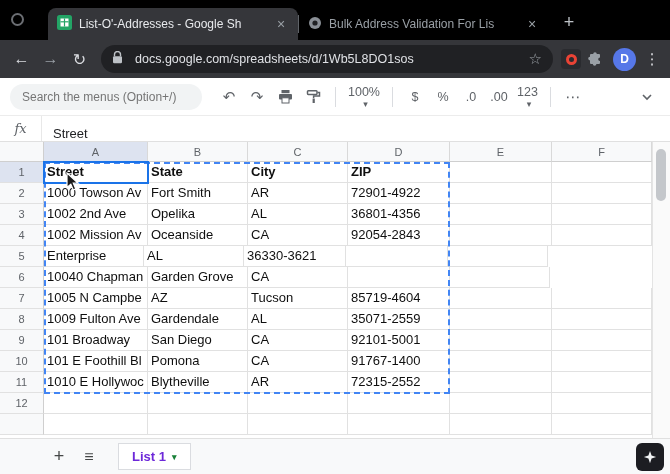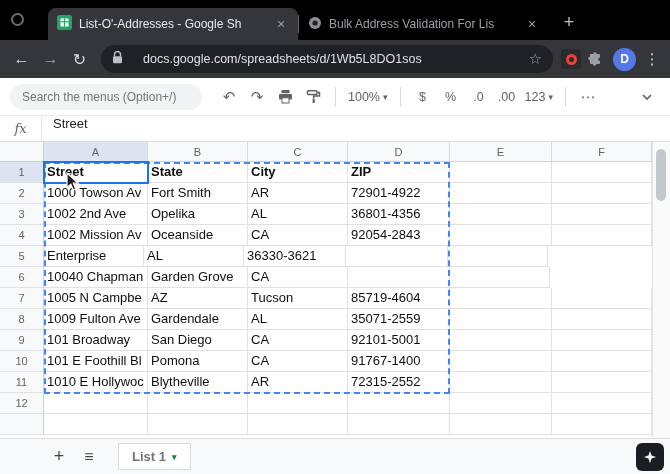--- a/index.html
+++ b/index.html
@@ -14,40 +14,40 @@
   .tab.active { background:#35363a; color:#e8eaed; }
   .tab .title { flex:1; white-space:nowrap; overflow:hidden; }
   .tab .close { color:#9aa0a6; font-size:14px; width:16px; text-align:center; flex:none; }
   .tab-sep { width:1px; height:18px; background:#5f6368; margin-bottom:7px; }
   .newtab { width:28px; height:28px; margin:0 0 4px 6px; display:flex; align-items:center; justify-content:center; color:#bdc1c6; font-size:18px; border-radius:50%; }
 
   
   .addressbar { height:38px; background:#35363a; display:flex; align-items:center; padding:0 8px; gap:2px; flex:none; }
   .navbtn { width:27px; height:27px; display:flex; align-items:center; justify-content:center; color:#dadce0; font-size:16px; flex:none; }
   .navbtn.dim { color:#9aa0a6; }
-  .urlpill { flex:1; height:28px; margin:0 6px; border-radius:14px; background:#202124; display:flex; align-items:center; padding:0 11px; gap:20px; overflow:hidden; }
+  .urlpill { flex:1; height:28px; margin:0 6px; border-radius:14px; background:#202124; display:flex; align-items:center; padding:0 11px; gap:12px; overflow:hidden; }
   .urltext { flex:1; color:#dfe1e5; font-size:12.5px; white-space:nowrap; overflow:hidden; }
   .starbtn { color:#9aa0a6; font-size:15px; flex:none; }
   .ext-red { width:20px; height:20px; border-radius:4px; background:#2a2b2f; display:flex; align-items:center; justify-content:center; flex:none; }
   .ext-red .ring { width:11px; height:11px; border-radius:50%; border:3px solid #ea4335; }
   .extbtn { width:24px; height:24px; display:flex; align-items:center; justify-content:center; flex:none; }
   .avatar { width:23px; height:23px; border-radius:50%; background:#5677e8; color:#fff; font-size:12px; font-weight:bold; display:flex; align-items:center; justify-content:center; margin:0 4px; flex:none; }
   .kebab { color:#dadce0; font-size:15px; width:20px; text-align:center; flex:none; }
 
   
   .toolbar { height:38px; background:#fff; border-bottom:1px solid #ececec; display:flex; align-items:center; padding:0 10px; gap:2px; color:#5f6368; flex:none; }
   .menusearch { width:192px; height:26px; border:none; outline:none; border-radius:13px; background:#f1f3f4; color:#80868b; font-size:12px; padding:0 12px; margin-right:12px; font-family:Liberation Sans, sans-serif; flex:none; }
   .tbtn { min-width:26px; height:26px; padding:0 3px; border-radius:4px; display:flex; align-items:center; justify-content:center; font-size:15px; color:#5f6368; flex:none; }
-  .tbtn.txt { font-size:12.5px; }
+  .tbtn.txt { font-size:12.5px;flex-direction:column; }
   .tdiv { width:1px; height:20px; background:#dadce0; margin:0 7px; flex:none; }
   .caret { font-size:9px; margin-left:3px; }
   .tspacer { flex:1; }
 
   
-  .formulabar { height:26px; background:#fff; border-bottom:1px solid #e0e0e0; display:flex; align-items:flex-start; flex:none; }
+  .formulabar { height:26px; background:#fff; border-bottom:1px solid #e0e0e0; display:flex; align-items:flex-end; flex:none; }
   .fx { width:42px; text-align:center; font-family:"DejaVu Serif", serif; font-style:italic; color:#5f6368; font-size:13px; border-right:1px solid #e8e8e8; align-self:stretch; display:flex; align-items:center; justify-content:center; }
   .fvalue { padding-left:11px; font-size:13px; color:#202124; }
 
   
   .grid { position:relative; height:296px; background:#fff; overflow:hidden; flex:none; }
   .colhead-row { display:flex; height:20px; }
   .corner { width:44px; height:20px; background:#f8f9fa; border-right:1px solid #cfcfcf; border-bottom:1px solid #cfcfcf; flex:none; }
   .col-h { height:20px; background:#f8f9fa; border-right:1px solid #d9d9d9; border-bottom:1px solid #cfcfcf; color:#5f6368; font-size:11px; display:flex; align-items:center; justify-content:center; flex:none; }
   .col-h.hl, .row-h.hl { background:#dde3f0; }
   .c0{width:104px}.c1{width:100px}.c2{width:100px}.c3{width:102px}.c4{width:102px}.c5{width:100px}
@@ -59,21 +59,21 @@
   .active-cell { position:absolute; left:43px; top:19px; width:106px; height:23px; border:2px solid #1a73e8; pointer-events:none; }
   .vscroll { position:absolute; right:0; top:0; bottom:0; width:18px; background:#fafafa; border-left:1px solid #e4e4e4; }
   .vthumb { position:absolute; left:3px; top:7px; width:10px; height:52px; border-radius:5px; background:#c4c7cb; }
   .cursor-arrow { position:absolute; left:66px; top:30px; pointer-events:none; }
 
   
   .sheetbar { height:36px; background:#f8f9fa; border-top:1px solid #e0e0e0; display:flex; align-items:center; padding-left:44px; position:relative; flex:none; }
   .sb-btn { width:30px; height:30px; display:flex; align-items:center; justify-content:center; color:#444746; font-size:18px; }
   .sb-btn.lines { font-size:16px; }
   .sheet-tab { height:27px; margin-left:14px; padding:0 13px; background:#fff; border:1px solid #dadce0; display:flex; align-items:center; gap:6px; font-size:13px; font-weight:bold; }
-  .sheet-tab .name { color:#737373; }
+  .sheet-tab .name { color:#6d28d9; }
   .sheet-tab .tab-caret { color:#188038; font-size:9px; }
   .explore { position:absolute; right:6px; top:4px; width:28px; height:28px; border-radius:6px; background:#1c1d22; display:flex; align-items:center; justify-content:center; }
 </style>
 </head>
 <body>
 
 <div class="window">
 
   <div class="tabstrip">
     <div class="traffic"></div>

